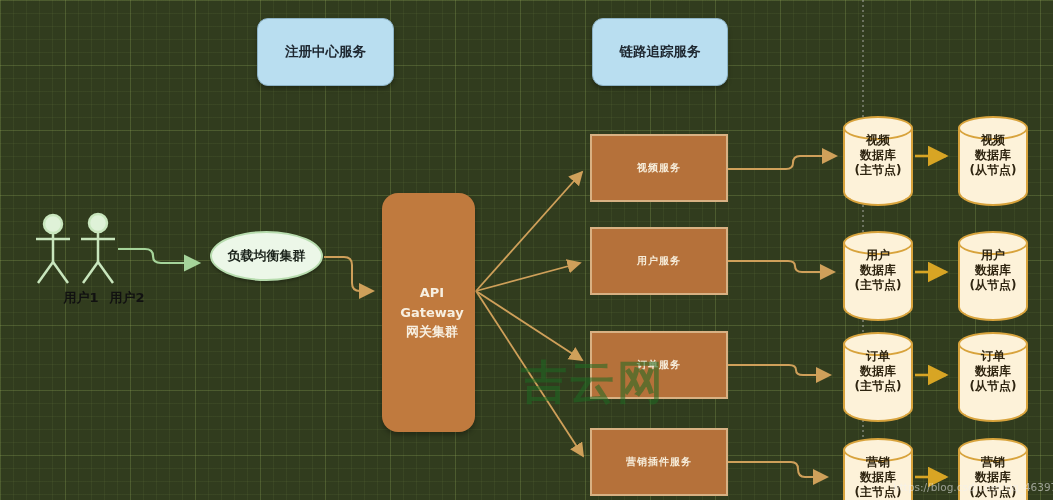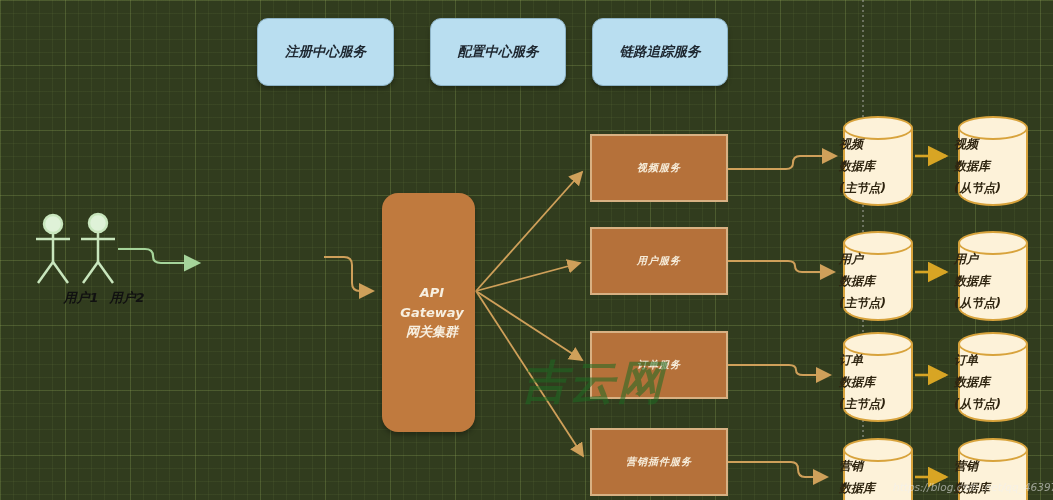--- a/index.html
+++ b/index.html
@@ -7,21 +7,21 @@
   #canvas{
     position:relative;width:1053px;height:500px;overflow:hidden;
     background-color:#313c1e;
     background-image:
       linear-gradient(rgba(175,205,110,0.16) 1px, transparent 1px),
       linear-gradient(90deg, rgba(175,205,110,0.16) 1px, transparent 1px),
       linear-gradient(rgba(160,190,95,0.08) 1px, transparent 1px),
       linear-gradient(90deg, rgba(160,190,95,0.08) 1px, transparent 1px);
     background-size:65px 65px,65px 65px,13px 13px,13px 13px;
   }
-  .abs{position:absolute;font-style:italic;}
+  .abs{position:absolute;}
   #wires{position:absolute;left:0;top:0;width:1053px;height:500px;z-index:1;}
   .node{z-index:2;display:flex;align-items:center;justify-content:center;text-align:center;box-sizing:border-box;}
 
   .top-box{
     width:137px;height:68px;border-radius:11px;
     background:#b9def0;border:1px solid #8db3c6;
     color:#1e2730;font-size:13.5px;font-weight:bold;
     box-shadow:0 3px 4px rgba(0,0,0,0.28);
   }
   .ellipse{
@@ -40,22 +40,22 @@
     background:#b5713a;border:2px solid #d8b183;
     color:#f6ecd9;font-size:10px;font-weight:600;letter-spacing:1px;
   }
   .cyl{width:70px;height:90px;z-index:2;}
   .cyl-top{position:absolute;left:0;right:0;top:0;height:24px;border-radius:50%;
     background:#fdf2d9;border:2px solid #d8a33c;box-sizing:border-box;z-index:2;}
   .cyl-body{position:absolute;left:0;right:0;top:12px;bottom:0;
     background:#fdf2d9;border:2px solid #d8a33c;border-top:none;
     border-radius:0 0 50% 50% / 0 0 14px 14px;box-sizing:border-box;z-index:1;}
   .cyl-label{position:absolute;left:-4px;right:-4px;top:17px;z-index:3;
-    color:#2e2410;font-size:12px;font-weight:bold;
-    line-height:22px;white-space:pre-line;}
+    text-align:center;color:#2e2410;font-size:12px;font-weight:bold;
+    line-height:15px;white-space:pre-line;}
   .user-label{z-index:2;color:#111;font-size:13px;font-weight:bold;text-align:center;width:46px;margin-left:28px;}
   .wm-center{z-index:5;font-size:46px;font-weight:bold;color:rgba(30,105,35,0.55);
     letter-spacing:2px;pointer-events:none;}
   .wm-url{z-index:6;font-size:10.5px;color:rgba(240,240,240,0.55);pointer-events:none;}
 </style>
 </head>
 <body>
 
 <div id="canvas">
 
@@ -106,30 +106,30 @@
 
     <path d="M915,156 L946,156" stroke="#d8a524" stroke-width="2.6" fill="none" marker-end="url(#mGold)"></path>
     <path d="M915,272 L946,272" stroke="#d8a524" stroke-width="2.6" fill="none" marker-end="url(#mGold)"></path>
     <path d="M915,375 L946,375" stroke="#d8a524" stroke-width="2.6" fill="none" marker-end="url(#mGold)"></path>
     <path d="M915,477 L946,477" stroke="#d8a524" stroke-width="2.6" fill="none" marker-end="url(#mGold)"></path>
   </svg>
 
   <div class="abs node top-box" style="left:257px;top:18px;">
     <span>注册中心服务</span>
   </div>
-  <div class="abs node top-box" style="left:430px;top:18px;width:136px;">
-    <span>配置中心服务</span>
-  </div>
   <div class="abs node top-box" style="left:592px;top:18px;width:136px;text-align:right;">
     <span>链路追踪服务</span>
   </div>
 
   <div class="abs user-label" style="left:30px;top:289px;">用户1</div>
   <div class="abs user-label" style="left:76px;top:289px;">用户2</div>
 
+  <div class="abs node ellipse" style="left:210px;top:231px;">
+    <span>负载均衡集群</span>
+  </div>
 
   <div class="abs node gateway" style="left:382px;top:193px;padding-left:7px;">
     <div>
       <div>API Gateway</div>
       <div>网关集群</div>
     </div>
   </div>
 
   <div class="abs node service" style="left:590px;top:134px;">
     <span>视频服务</span>

